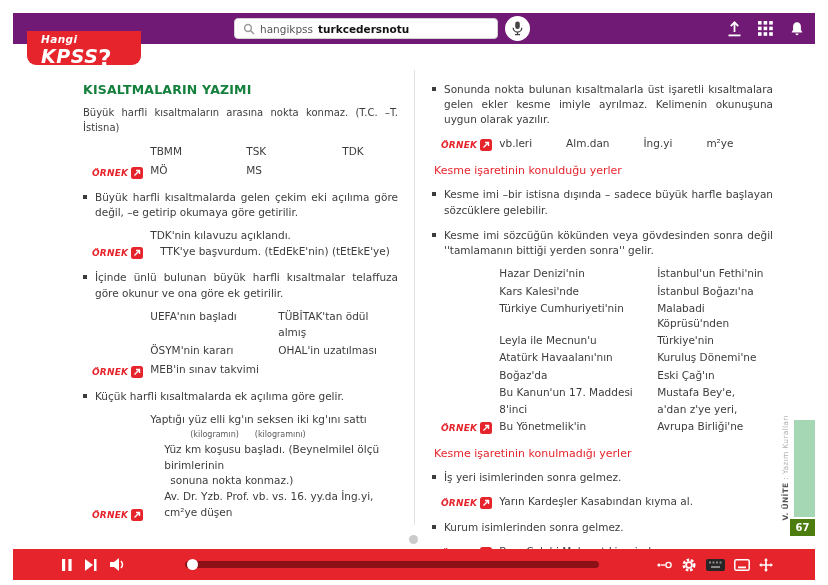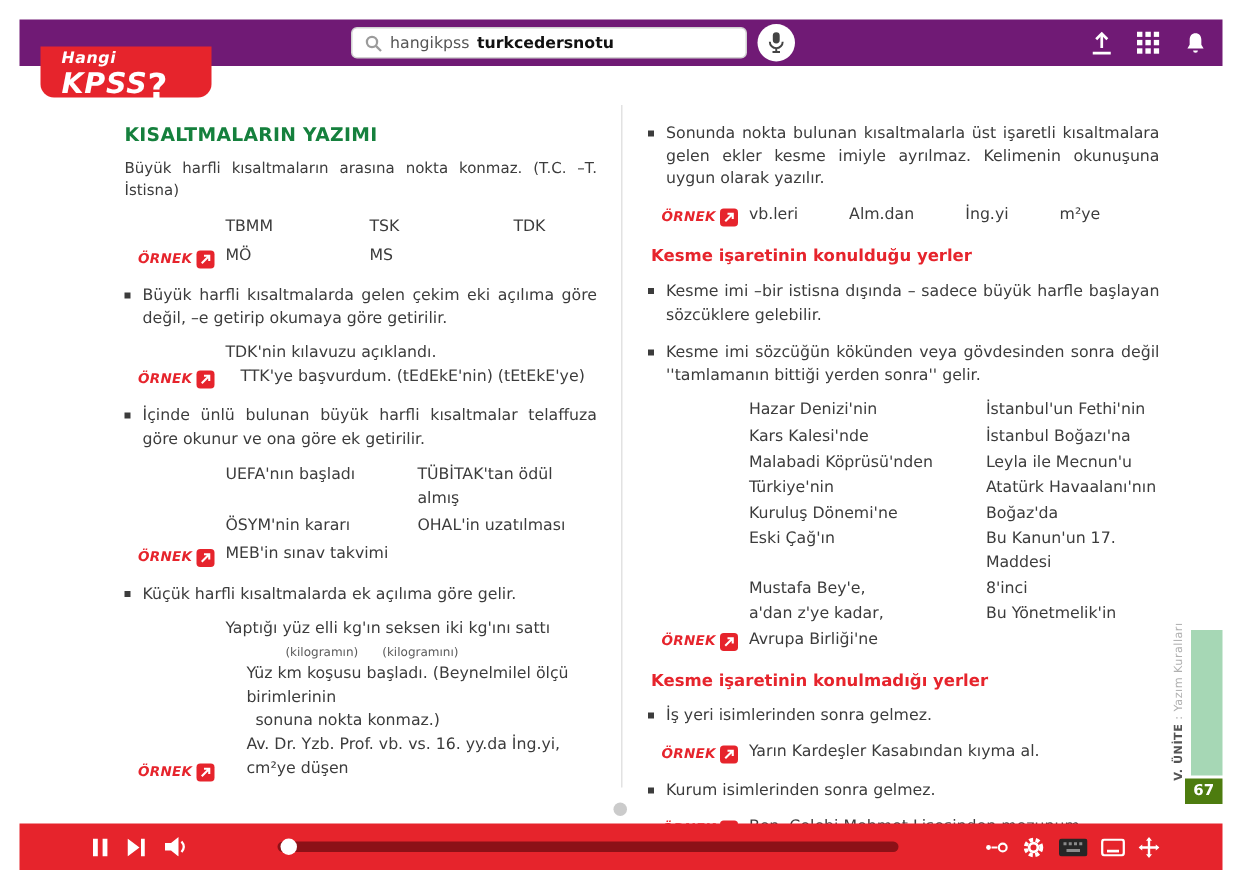--- a/index.html
+++ b/index.html
@@ -60,21 +60,21 @@
   .ornek-body  { font-size:10.5px; line-height:1.5; padding-top:1px; }
 
   .ex1 { display:grid; grid-template-columns:96px 96px 70px; row-gap:3px; }
   .ex3 { display:grid; grid-template-columns:128px auto; row-gap:3px; }
   .exrow4 { display:flex; gap:34px; }
   .ind10 { margin-left:10px; }
   .ind14 { margin-left:14px; }
   .ind20 { margin-left:20px; }
   .notes { display:flex; gap:16px; font-size:8px; color:#5a5a5a; margin:1px 0 1px 40px; }
 
-  .redhead { color:#e6242c; font-weight:bold; font-size:11px; margin:13px 0 5px 2px; }
+  .redhead { color:#e6242c; font-weight:normal; font-size:11px; margin:13px 0 5px 2px; }
   .pairs { display:grid; grid-template-columns:158px auto; row-gap:2px; font-size:10.5px; line-height:1.45; }
 
   .unit-label { position:absolute; right:25px; bottom:28px; writing-mode:vertical-rl; transform:rotate(180deg);
                 font-size:7.5px; color:#b0b0b0; white-space:nowrap; letter-spacing:.3px; }
   .unit-label b { color:#555; }
   .unit-tab { position:absolute; right:0; bottom:32px; width:21px; height:97px; background:#a6d7b5; }
   .pagenum  { position:absolute; right:0; bottom:13px; width:25px; height:17px; background:#4d7c0f; color:#fff;
               font-size:10px; font-weight:bold; display:flex; align-items:center; justify-content:center; }
 
   
@@ -279,31 +279,32 @@
             <svg width="8" height="8" viewBox="0 0 8 8">
                 <path d="M1.5 6.5 L6 2 M3 1.5 H6.5 V5" stroke="#fff" stroke-width="1.4" fill="none"></path>
               </svg>
           </span>
         </span>
         <div class="ornek-body pairs">
           <span>Hazar Denizi'nin</span>
             <span>İstanbul'un Fethi'nin</span>
           <span>Kars Kalesi'nde</span>
             <span>İstanbul Boğazı'na</span>
+          <span>Türkiye Cumhuriyeti'nin</span>
             <span>Malabadi Köprüsü'nden</span>
           <span>Leyla ile Mecnun'u</span>
             <span>Türkiye'nin</span>
           <span>Atatürk Havaalanı'nın</span>
             <span>Kuruluş Dönemi'ne</span>
           <span>Boğaz'da</span>
             <span>Eski Çağ'ın</span>
           <span>Bu Kanun'un 17. Maddesi</span>
             <span>Mustafa Bey'e,</span>
           <span>8'inci</span>
-            <span>a'dan z'ye kadar,</span>
+            <span>a'dan z'ye yeri,</span>
           <span>Bu Yönetmelik'in</span>
             <span>Avrupa Birliği'ne</span>
         </div>
       </div>
 
       <h2 class="redhead">Kesme işaretinin konulmadığı yerler</h2>
 
       <div class="bullet">
         <span class="bmark"></span>
         <p class="btext">İş yeri isimlerinden sonra gelmez.</p>

